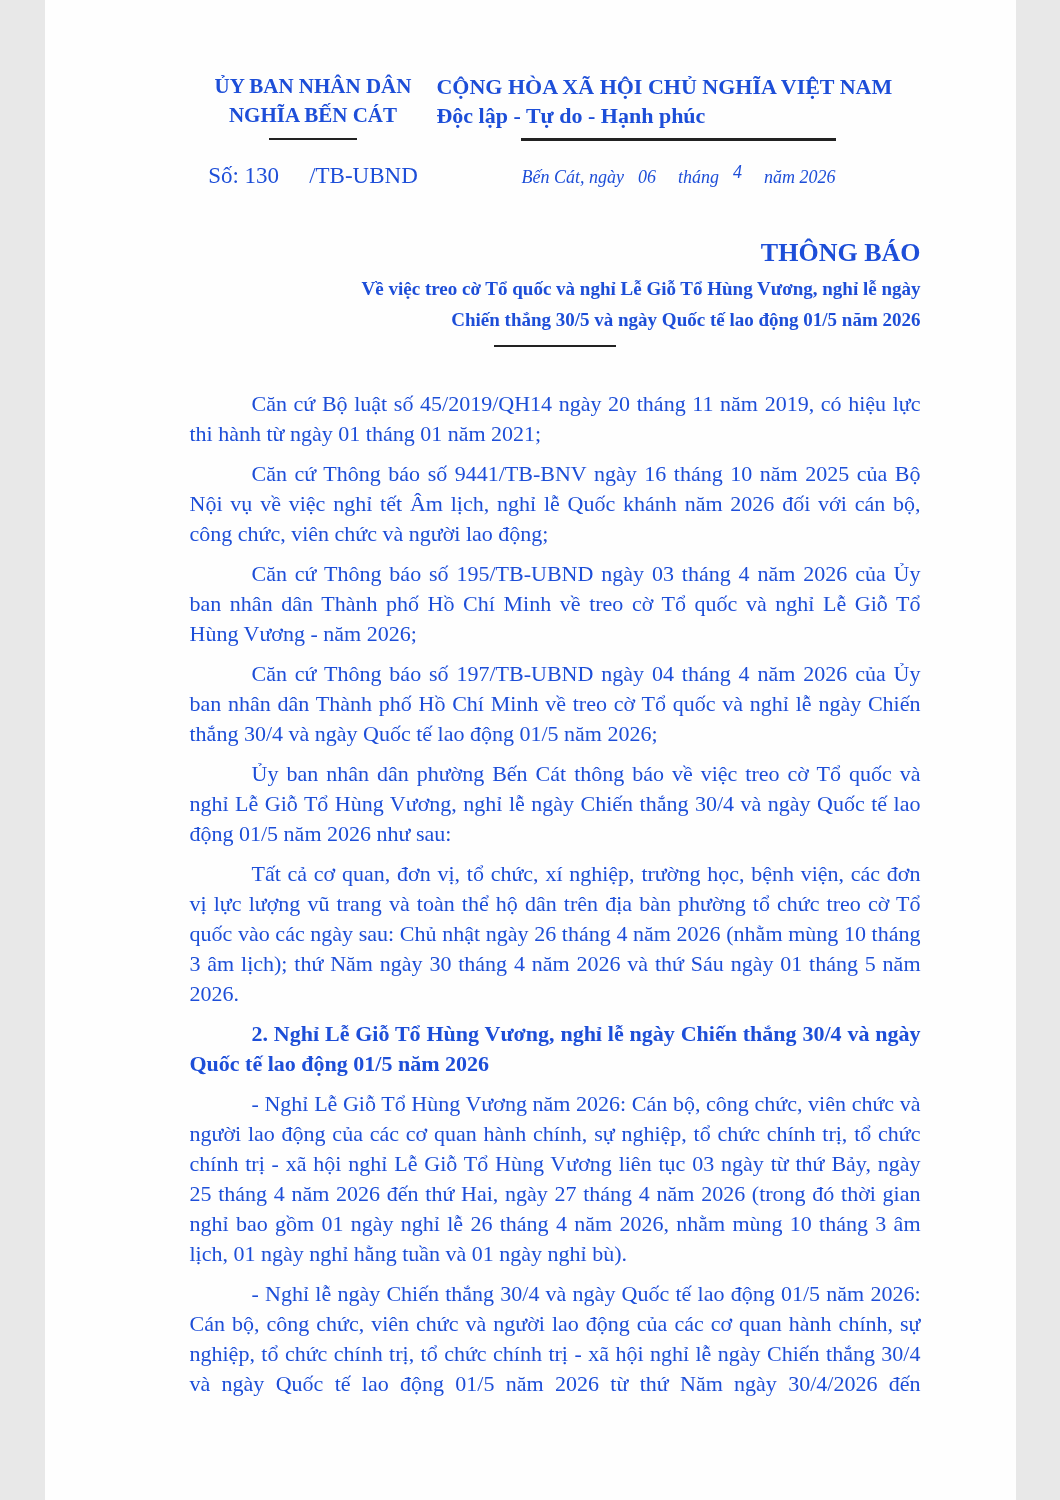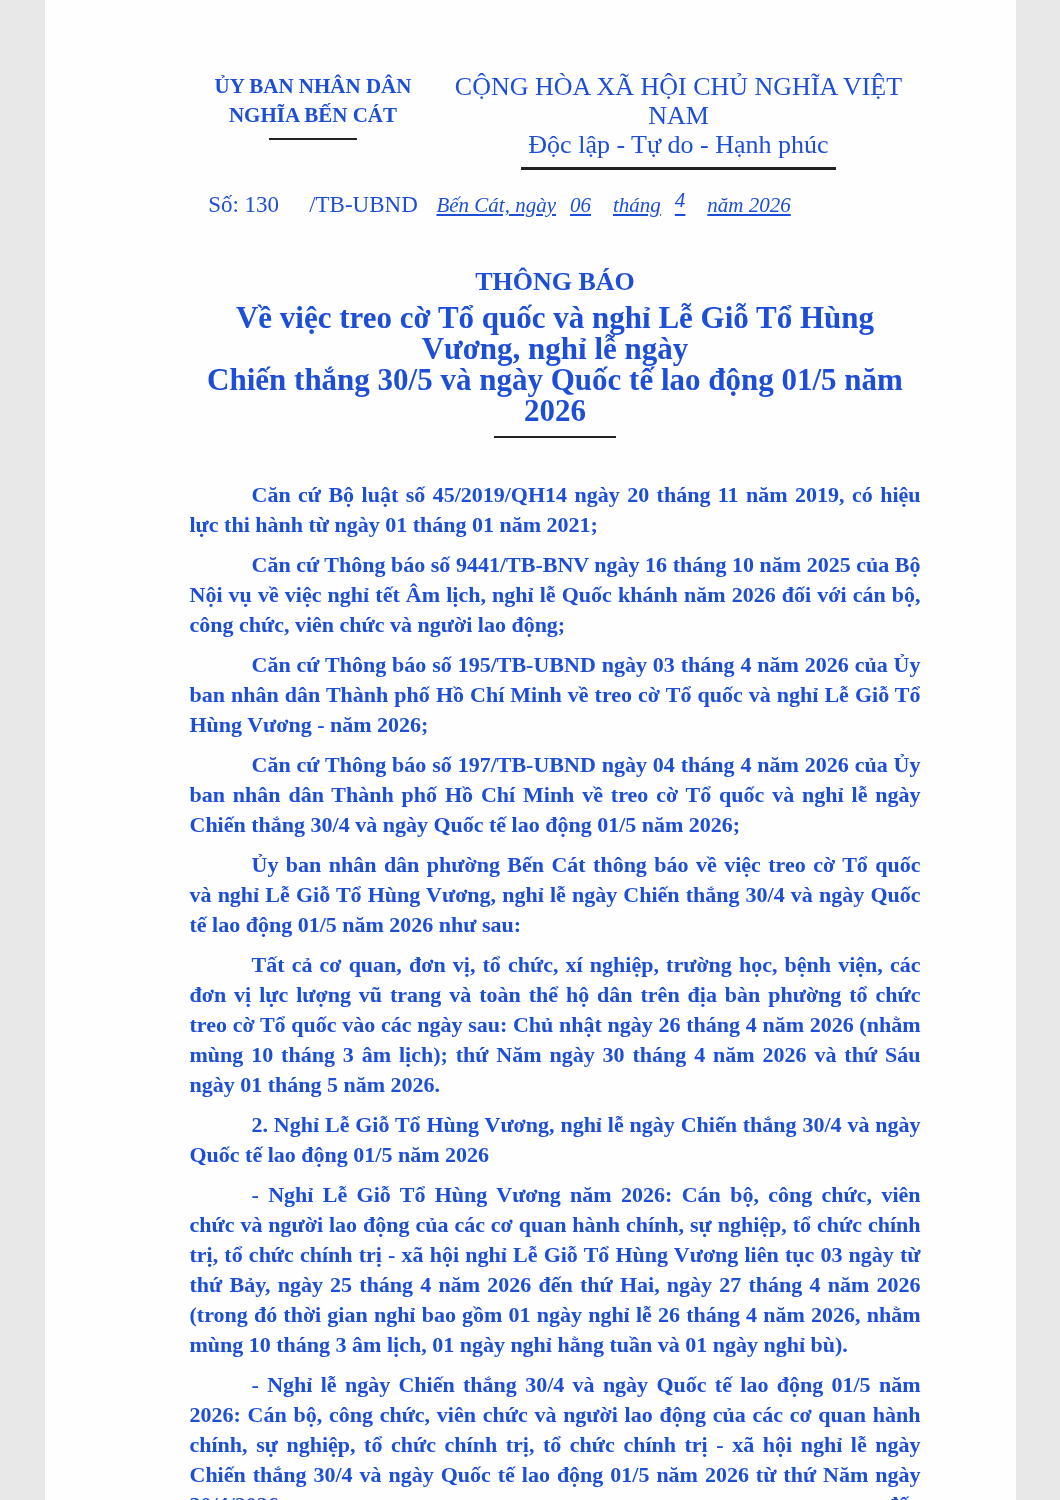--- a/index.html
+++ b/index.html
@@ -28,23 +28,23 @@
   }
   .hdr-left {
     width: 250px;
     text-align: center;
     font-weight: bold;
     font-size: 21px;
     line-height: 29px;
   }
   .hdr-right {
     width: 490px;
-    text-align: center;
-    font-weight: normal;
-    font-size: 26px;
+    text-align: left;
+    font-weight: bold;
+    font-size: 22px;
     line-height: 29px;
   }
   .rule {
     border: 0;
     border-top: 2px solid #222;
     margin: 8px auto 0 auto;
   }
   .rule-issuer { width: 88px; }
   .rule-motto  { width: 315px; border-top-width: 3px; }
   .rule-title  { width: 122px; margin-top: 10px; }
@@ -57,58 +57,56 @@
   }
   .doc-number {
     width: 250px;
     font-size: 23px;
     text-align: center;
     white-space: nowrap;
   }
   .doc-number .suffix { margin-left: 30px; }
   .issue-date {
     width: 490px;
-    text-align: left;
+    text-align: center;
     font-style: italic;
-    font-size: 21px;
+    font-size: 18px;
     white-space: nowrap;
-    text-decoration: underline;
   }
   .issue-date .gap  { margin-left: 14px; }
   .issue-date .gap2 { margin-left: 22px; }
   .issue-date .raised { position: relative; top: -5px; }
 
   
   .title-block {
     margin-top: 48px;
-    text-align: center;
+    text-align: right;
   }
   .title-main {
     font-weight: bold;
     font-size: 26px;
     line-height: 32px;
   }
   .title-subject {
     font-weight: bold;
-    font-size: 31px;
+    font-size: 19px;
     line-height: 31px;
     margin-top: 4px;
   }
 
   
   .body-text {
     margin-top: 42px;
     font-size: 22px;
     line-height: 30px;
   }
   .body-text p {
     margin: 10px 0 0 0;
     text-indent: 62px;
     text-align: justify;
-    font-weight: bold;
   }
   .body-text p.heading {
     font-weight: bold;
   }
   .body-text p.cut {
     
     text-align-last: justify;
   }
 </style>
 </head>

